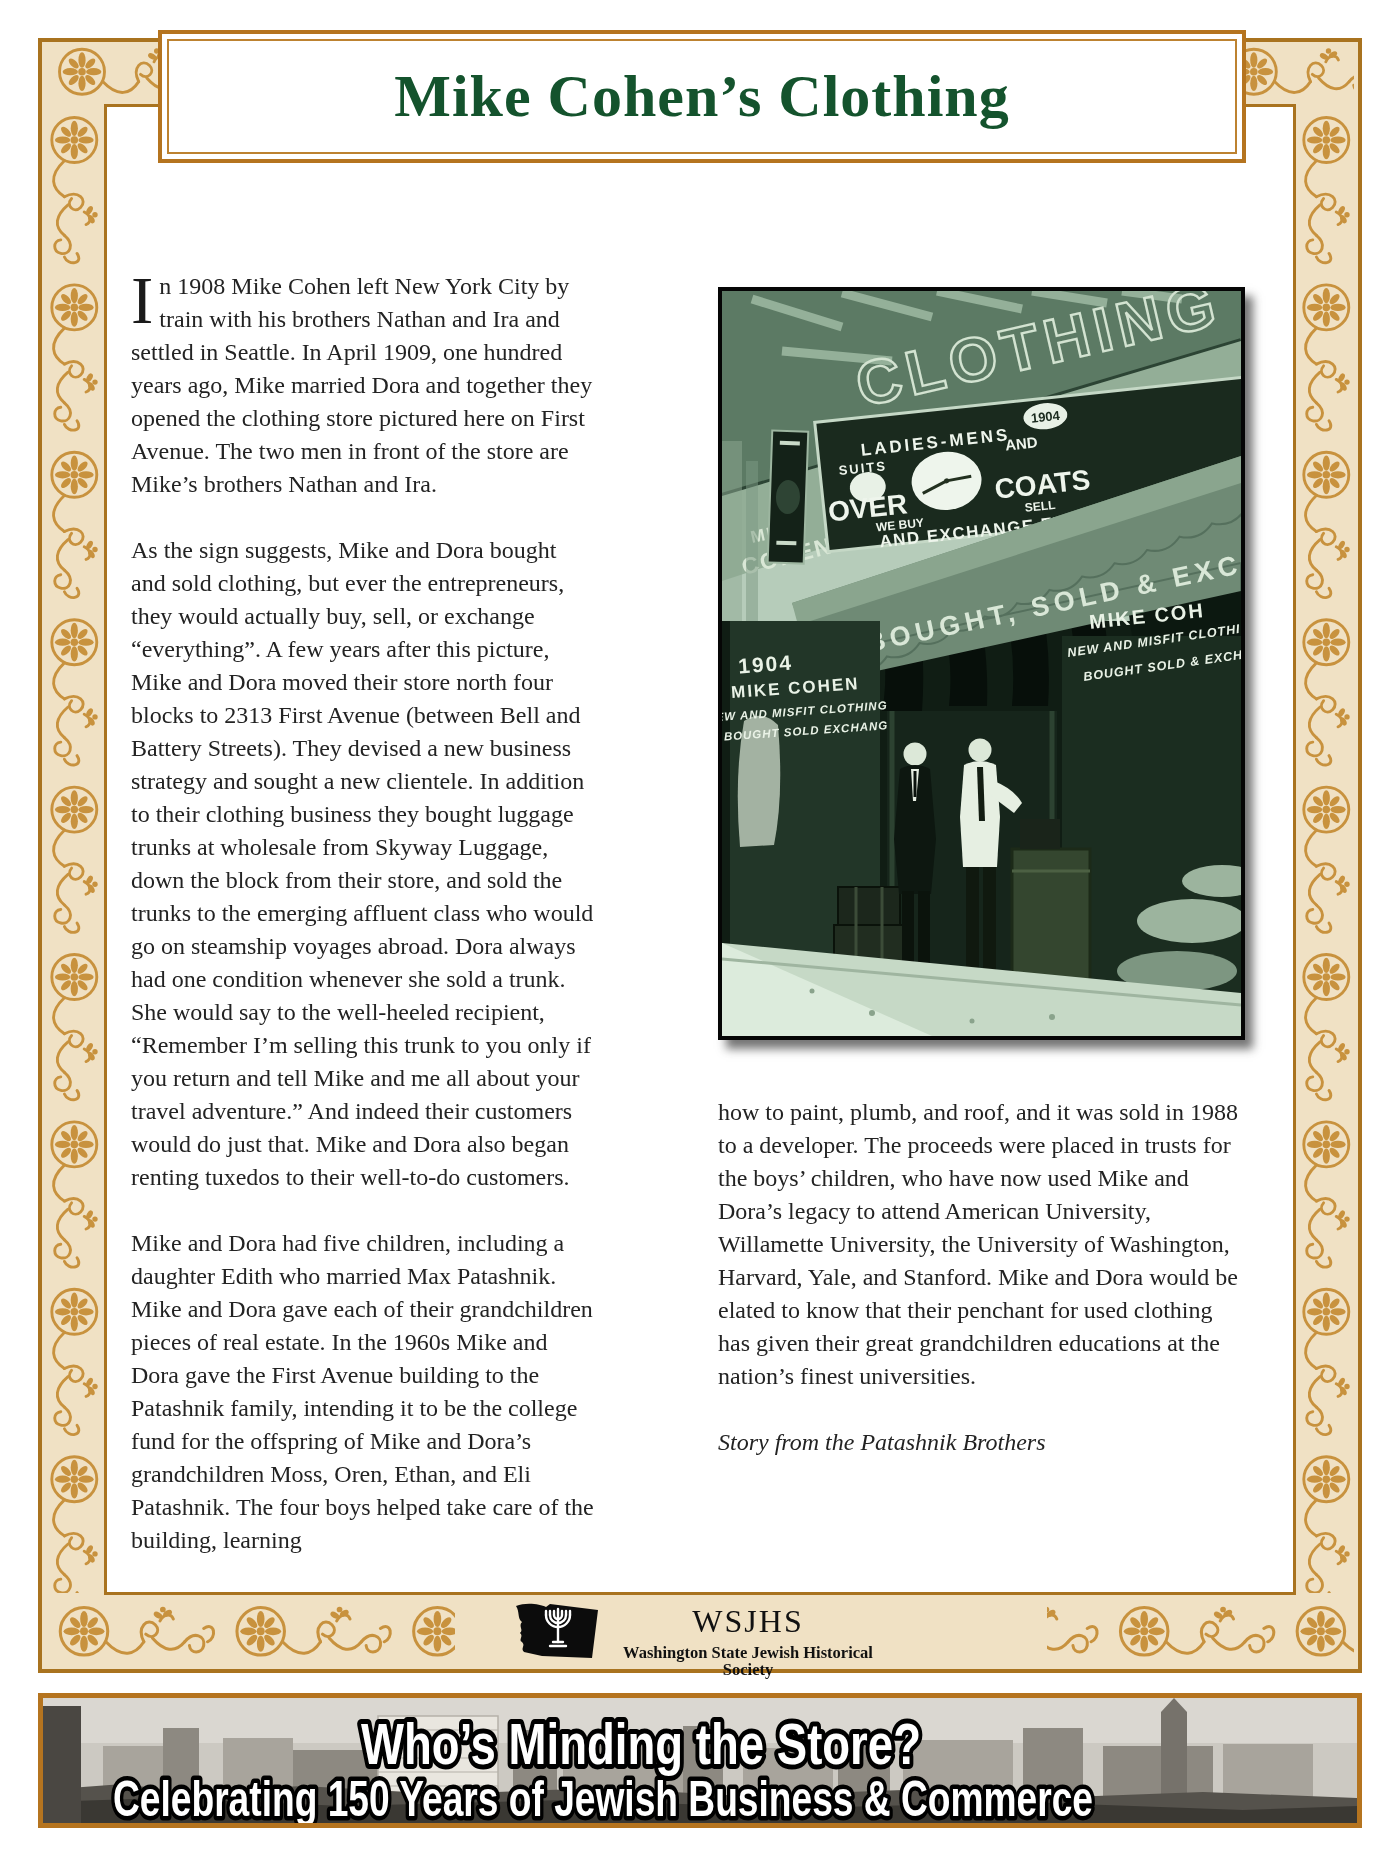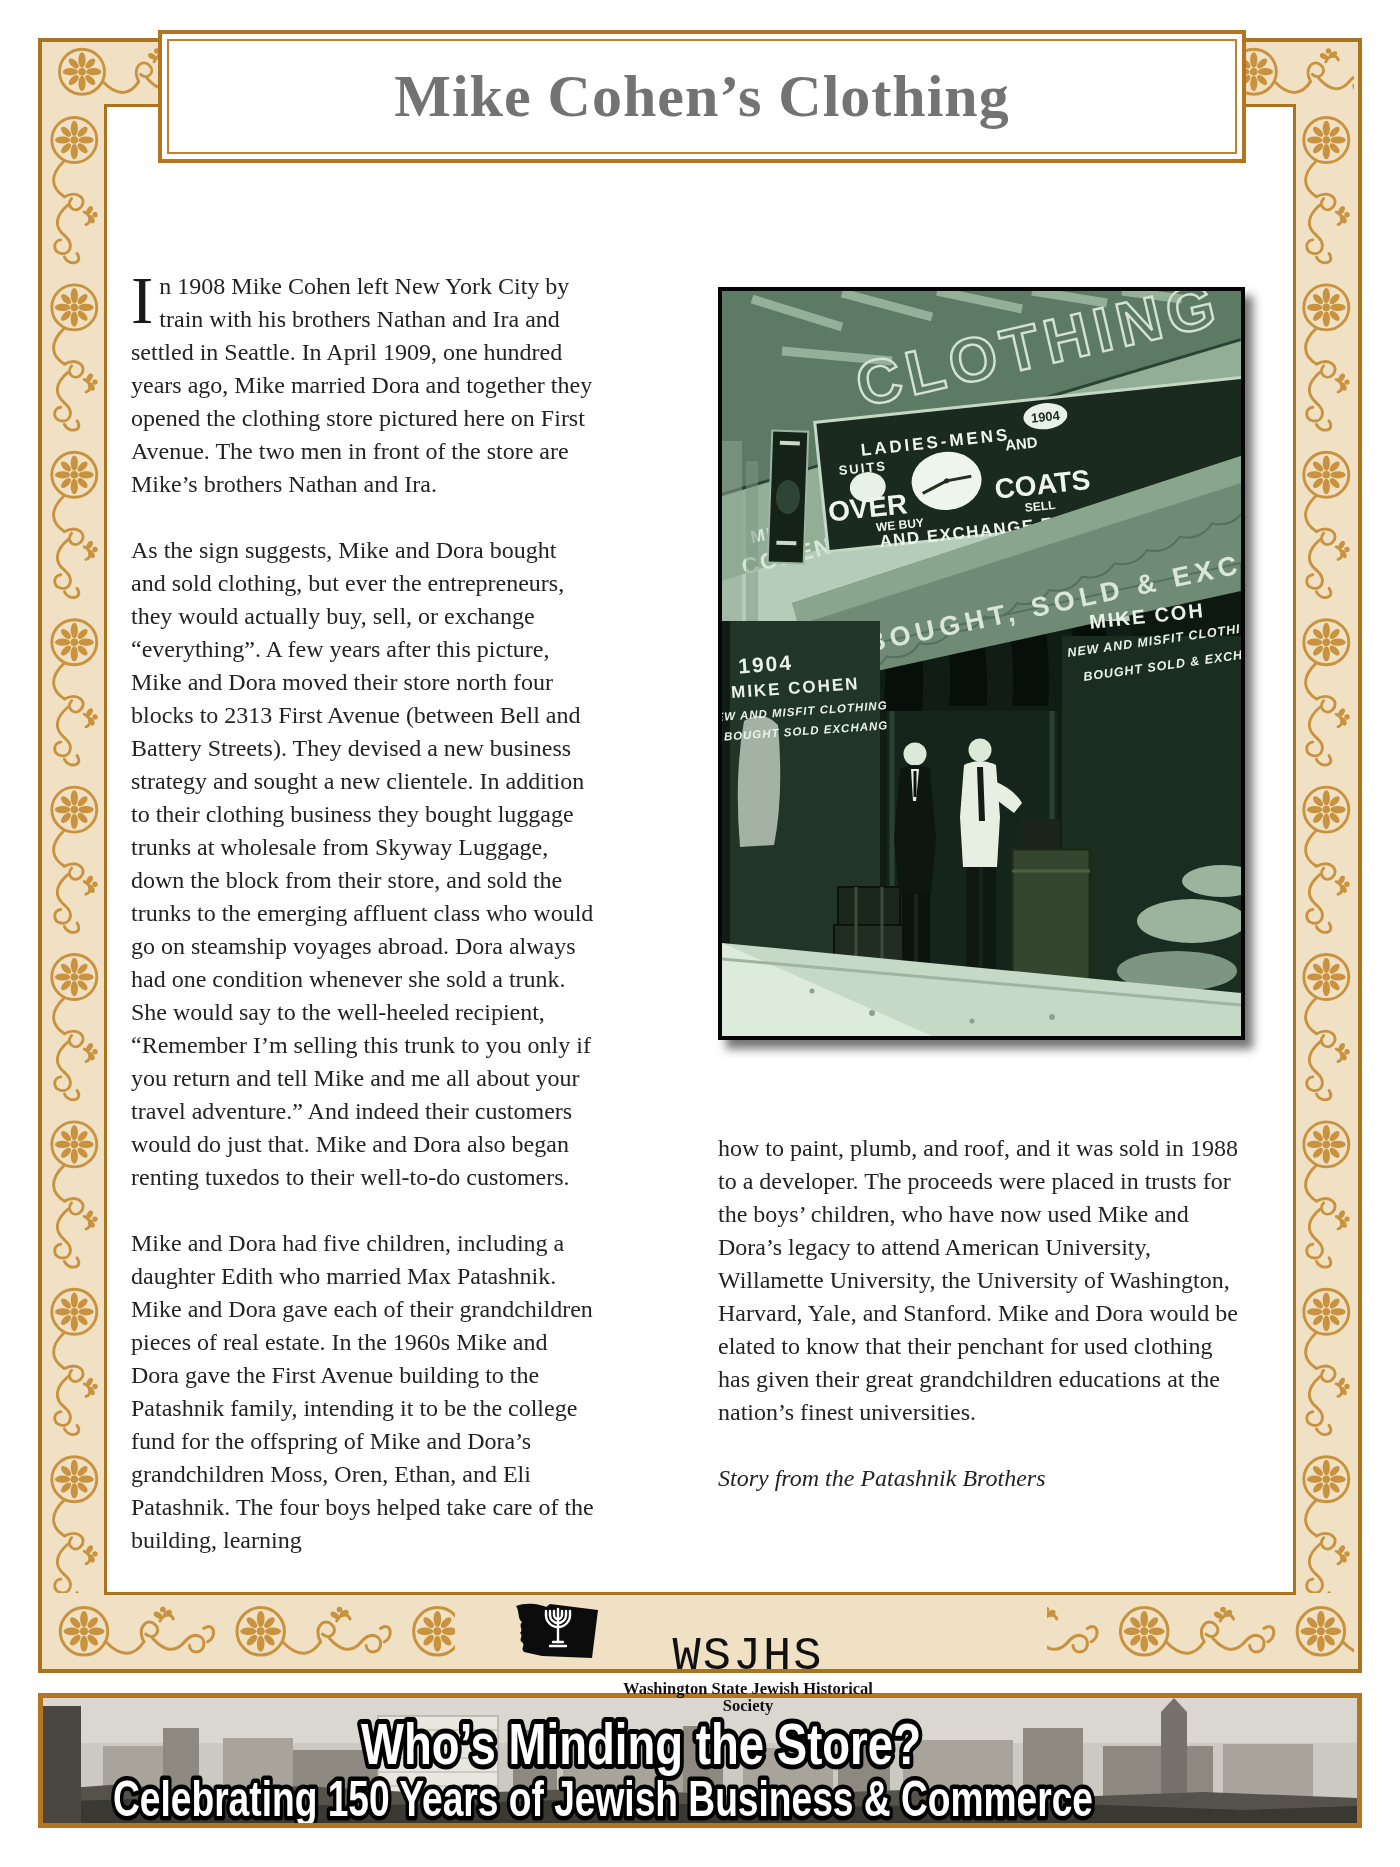--- a/index.html
+++ b/index.html
@@ -12,43 +12,43 @@
   .inner-white{position:absolute;left:104px;top:104px;width:1192px;height:1491px;
                background:#ffffff;border:3px solid #a9731f;box-sizing:border-box;}
   .orn{position:absolute;overflow:hidden;}
   .orn svg{display:block;}
 
   
   .title-box{position:absolute;left:158px;top:30px;width:1088px;height:133px;
              background:#ffffff;border:4px solid #b5741f;box-sizing:border-box;z-index:5;}
   .title-box-inner{position:absolute;left:5px;top:5px;right:5px;bottom:5px;
                    border:2px solid #bd8230;display:flex;align-items:center;justify-content:center;}
-  .page-title{font-size:60px;font-weight:bold;color:#737373;letter-spacing:1px;
+  .page-title{font-size:60px;font-weight:bold;color:#14532d;letter-spacing:1px;
               font-family:"Liberation Serif",serif;}
 
   
   .col{position:absolute;color:#232323;font-size:24px;line-height:33px;text-align:left;}
   .col p{margin:0 0 33px 0;padding:0;}
   .col p:last-child{margin-bottom:12px;}
   .col-left{left:131px;top:270px;width:465px;}
-  .col-right{left:718px;top:1132px;width:530px;}
+  .col-right{left:718px;top:1096px;width:530px;}
   .dropcap{float:left;font-size:67px;line-height:52px;padding:4px 6px 0 0;font-weight:normal;color:#1a1a1a;}
   .attribution{margin-top:30px !important;text-align:left;font-style:italic;font-size:24px;color:#232323;}
 
   
   .photo{position:absolute;left:718px;top:287px;width:527px;height:753px;
          border:4px solid #050505;box-sizing:border-box;
          box-shadow:8px 9px 9px rgba(45,45,45,0.65);background:#b6ccba;z-index:2;}
   .photo svg{display:block;}
 
   
   .logo-mask{position:absolute;left:455px;top:1599px;width:592px;height:66px;background:#f0e1c4;z-index:3;}
   .state-icon{position:absolute;left:512px;top:1600px;z-index:4;}
   .logo-text{position:absolute;left:598px;top:1598px;width:300px;text-align:center;z-index:4;color:#111;}
-  .logo-acronym{font-size:47px;line-height:46px;font-family:Liberation Mono, monospace;letter-spacing:2px;margin-top:36px;}
+  .logo-acronym{font-size:32px;line-height:46px;font-family:Liberation Serif, serif;letter-spacing:2px;}
   .logo-org{font-size:16.5px;font-weight:bold;line-height:17px;font-family:"Liberation Serif",serif;}
 
   
   .banner{position:absolute;left:38px;top:1693px;width:1324px;height:135px;
           border:5px solid #b5741f;box-sizing:border-box;background:#ccc9c2;z-index:2;}
   .banner svg{display:block;}
   .banner-text{font-family:"Liberation Sans",sans-serif;font-weight:bold;fill:#ffffff;
                stroke:#000000;paint-order:stroke;stroke-linejoin:round;}
 
   .photo-sans{font-family:"Liberation Sans",sans-serif;font-weight:bold;}

